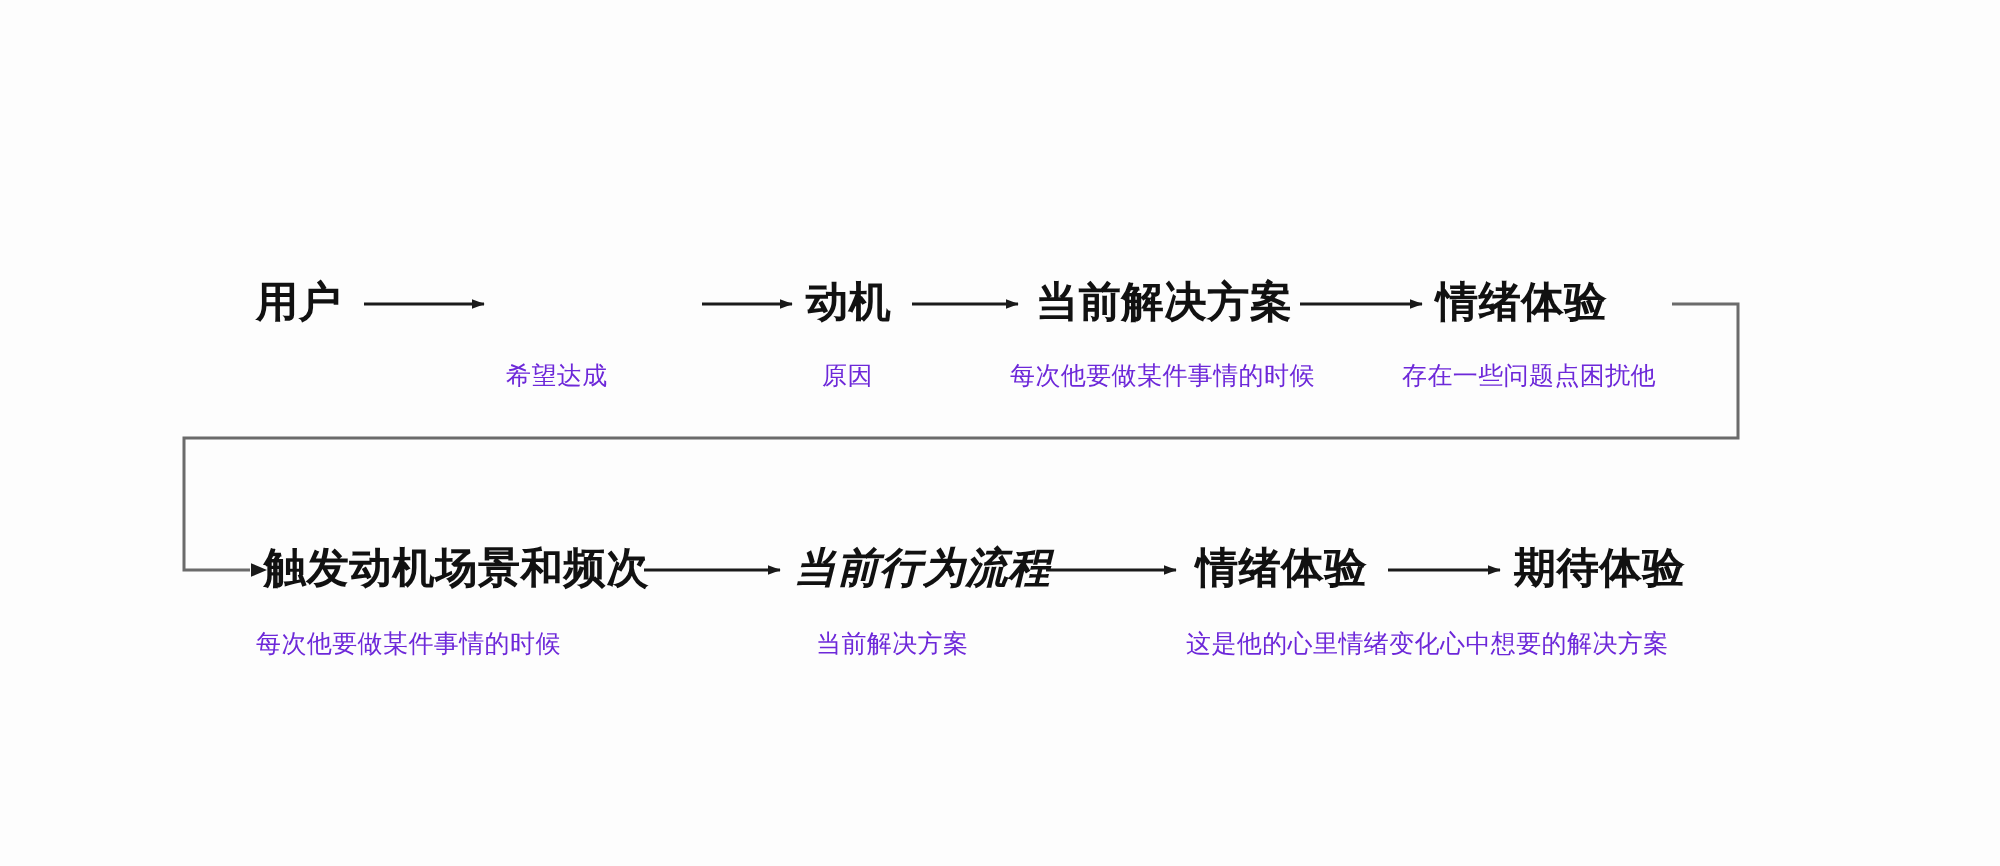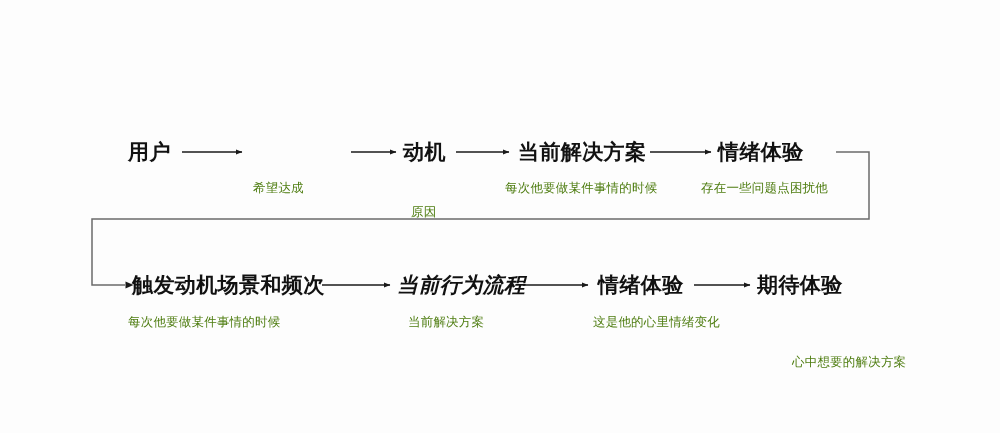--- a/index.html
+++ b/index.html
@@ -42,21 +42,21 @@
     line-height: 21px;
     color: #111111;
     white-space: nowrap;
     letter-spacing: 0.4px;
   }
 
   .node-caption {
     position: absolute;
     font-size: 12.5px;
     line-height: 13px;
-    color: #4d7c0f;
+    color: #6d28d9;
     white-space: nowrap;
     letter-spacing: 0.2px;
   }
 </style>
 </head>
 <body>
 
 <div id="flow-canvas">
 
   <svg id="connector-layer" viewBox="0 0 1000 433">
@@ -83,35 +83,35 @@
 
 
   <div class="node-label" style="left:403px; top:141px;text-align:right;">动机</div>
 
   <div class="node-label" style="left:518px; top:141px;">当前解决方案</div>
 
   <div class="node-label" style="left:718px; top:141px;">情绪体验</div>
 
   <div class="node-caption" style="left:253px; top:182px;">希望达成</div>
 
-  <div class="node-caption" style="left:411px; top:182px;margin-top:24px;">原因</div>
+  <div class="node-caption" style="left:411px; top:182px;">原因</div>
 
   <div class="node-caption" style="left:505px; top:182px;">每次他要做某件事情的时候</div>
 
   <div class="node-caption" style="left:701px; top:182px;">存在一些问题点困扰他</div>
 
   <div class="node-label" style="left:132px; top:274px;">触发动机场景和频次</div>
 
   <div class="node-label" style="left:397px; top:274px;font-style:italic;">当前行为流程</div>
 
   <div class="node-label" style="left:757px; top:274px;">期待体验</div>
 
   <div class="node-label" style="left:598px; top:274px;">情绪体验</div>
 
   <div class="node-caption" style="left:128px; top:316px;">每次他要做某件事情的时候</div>
 
   <div class="node-caption" style="left:408px; top:316px;">当前解决方案</div>
 
   <div class="node-caption" style="left:593px; top:316px;">这是他的心里情绪变化</div>
 
-  <div class="node-caption" style="left:792px; top:316px;margin-top:40px;">心中想要的解决方案</div>
+  <div class="node-caption" style="left:720px; top:316px;">心中想要的解决方案</div>
 
 </div>
 
 </body></html>

